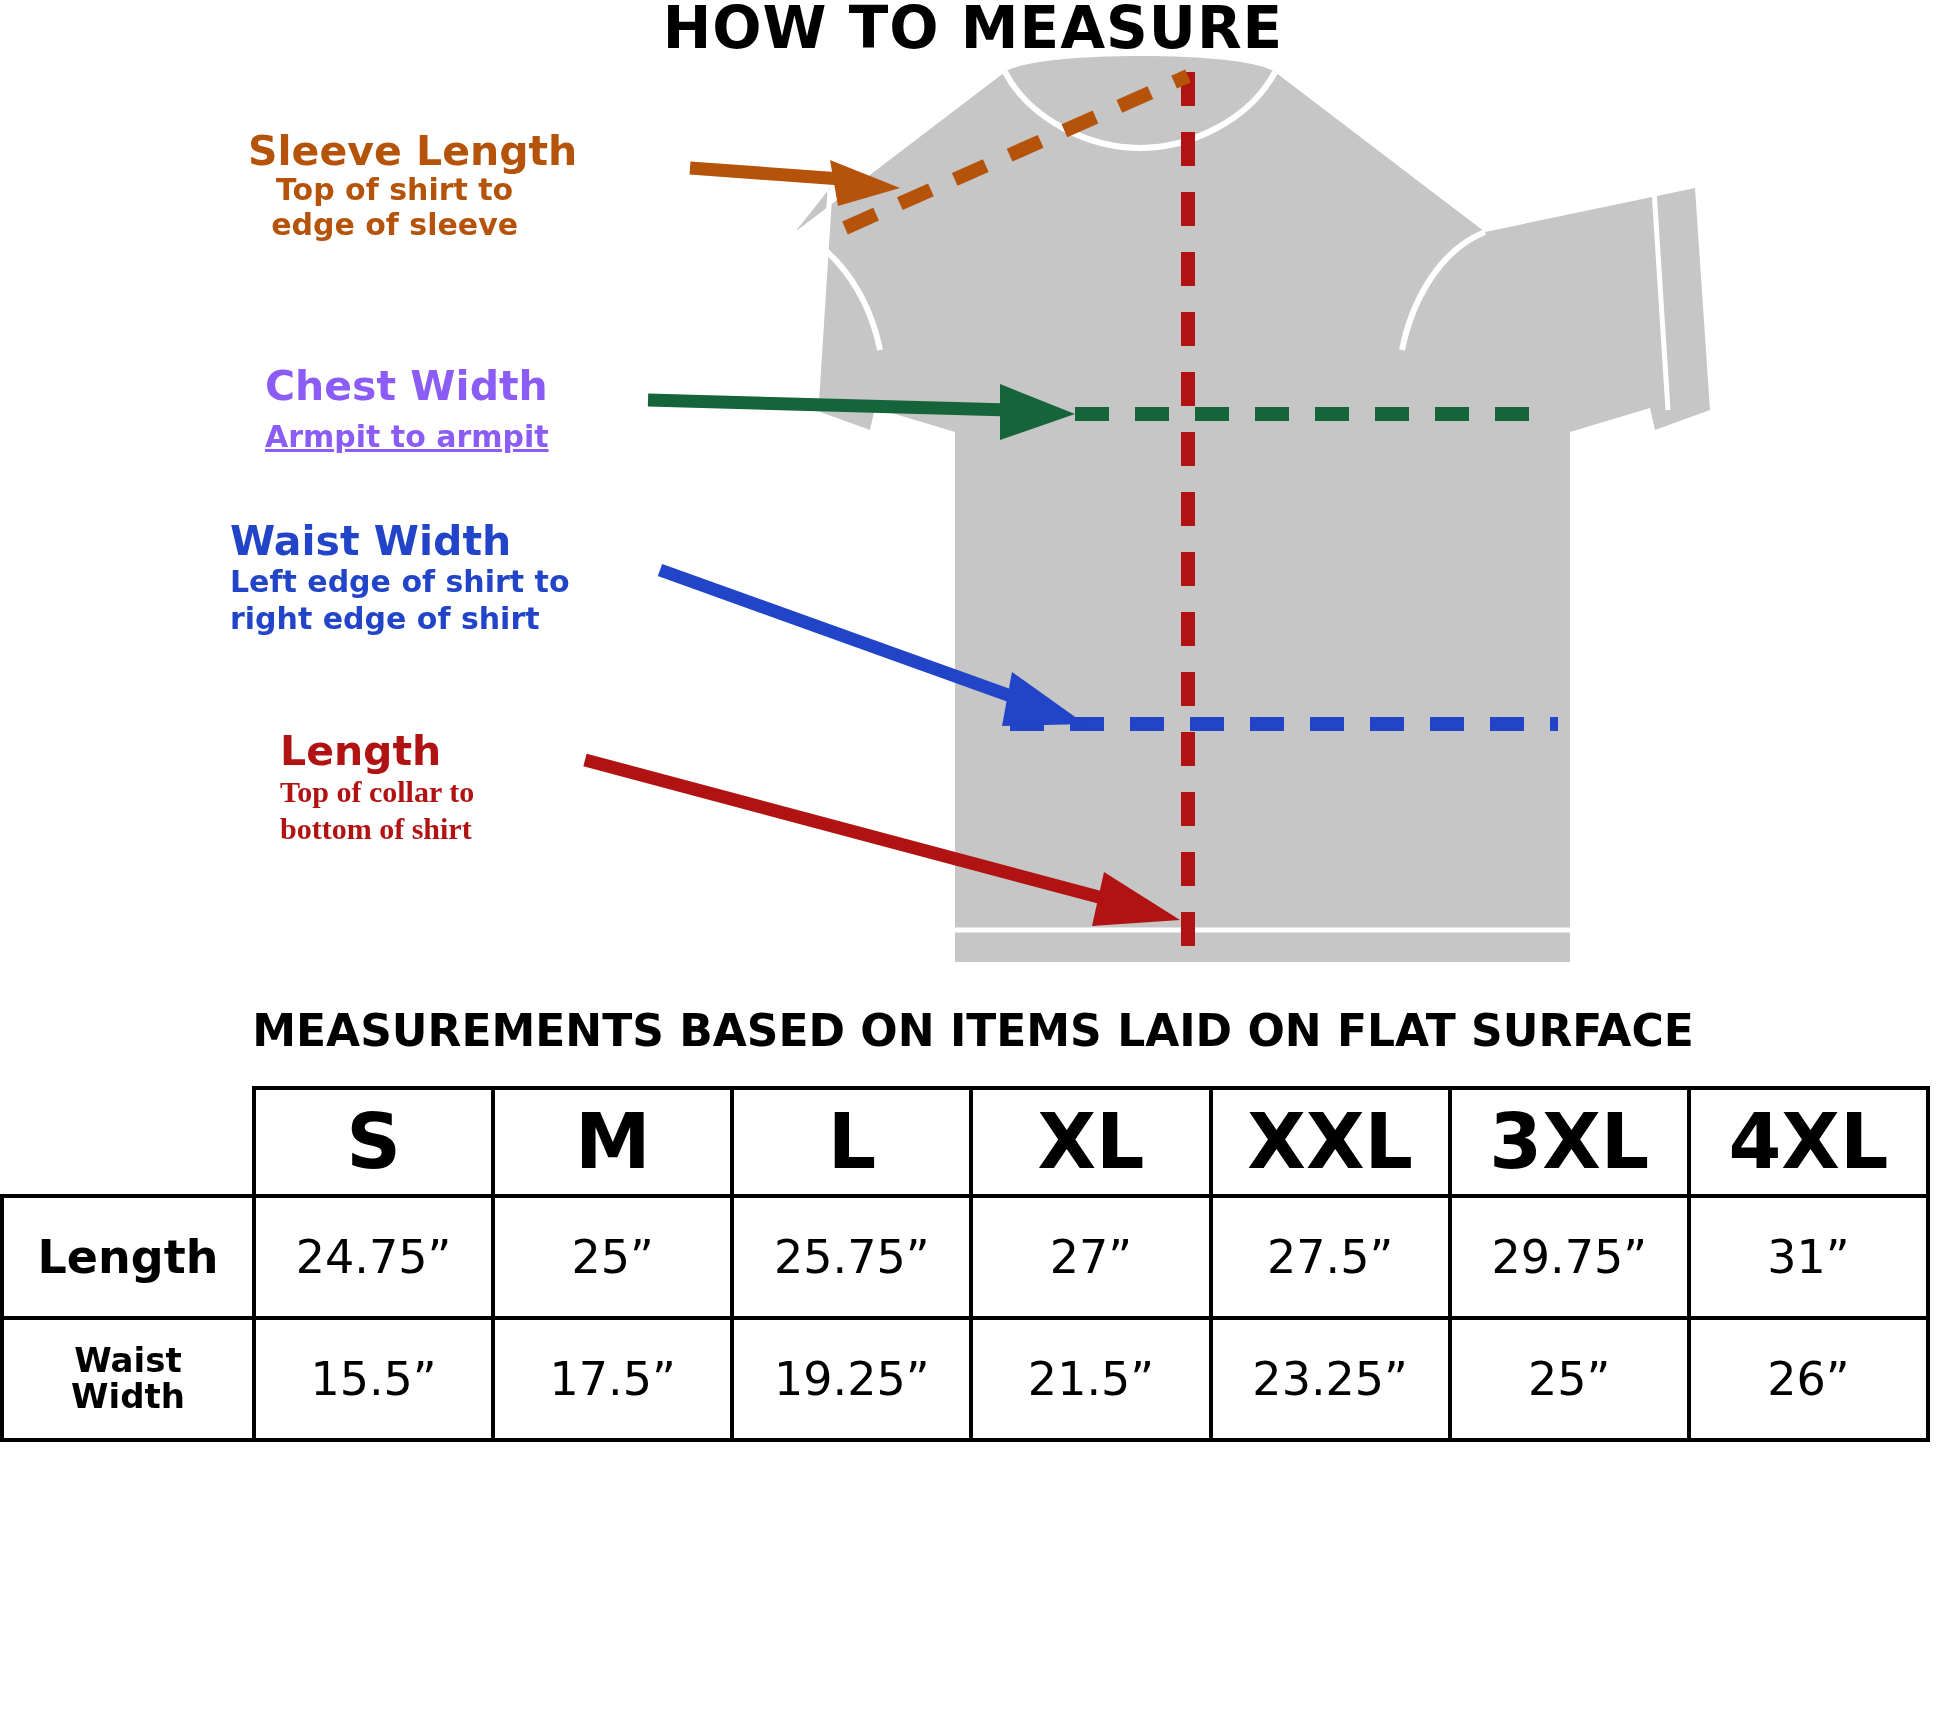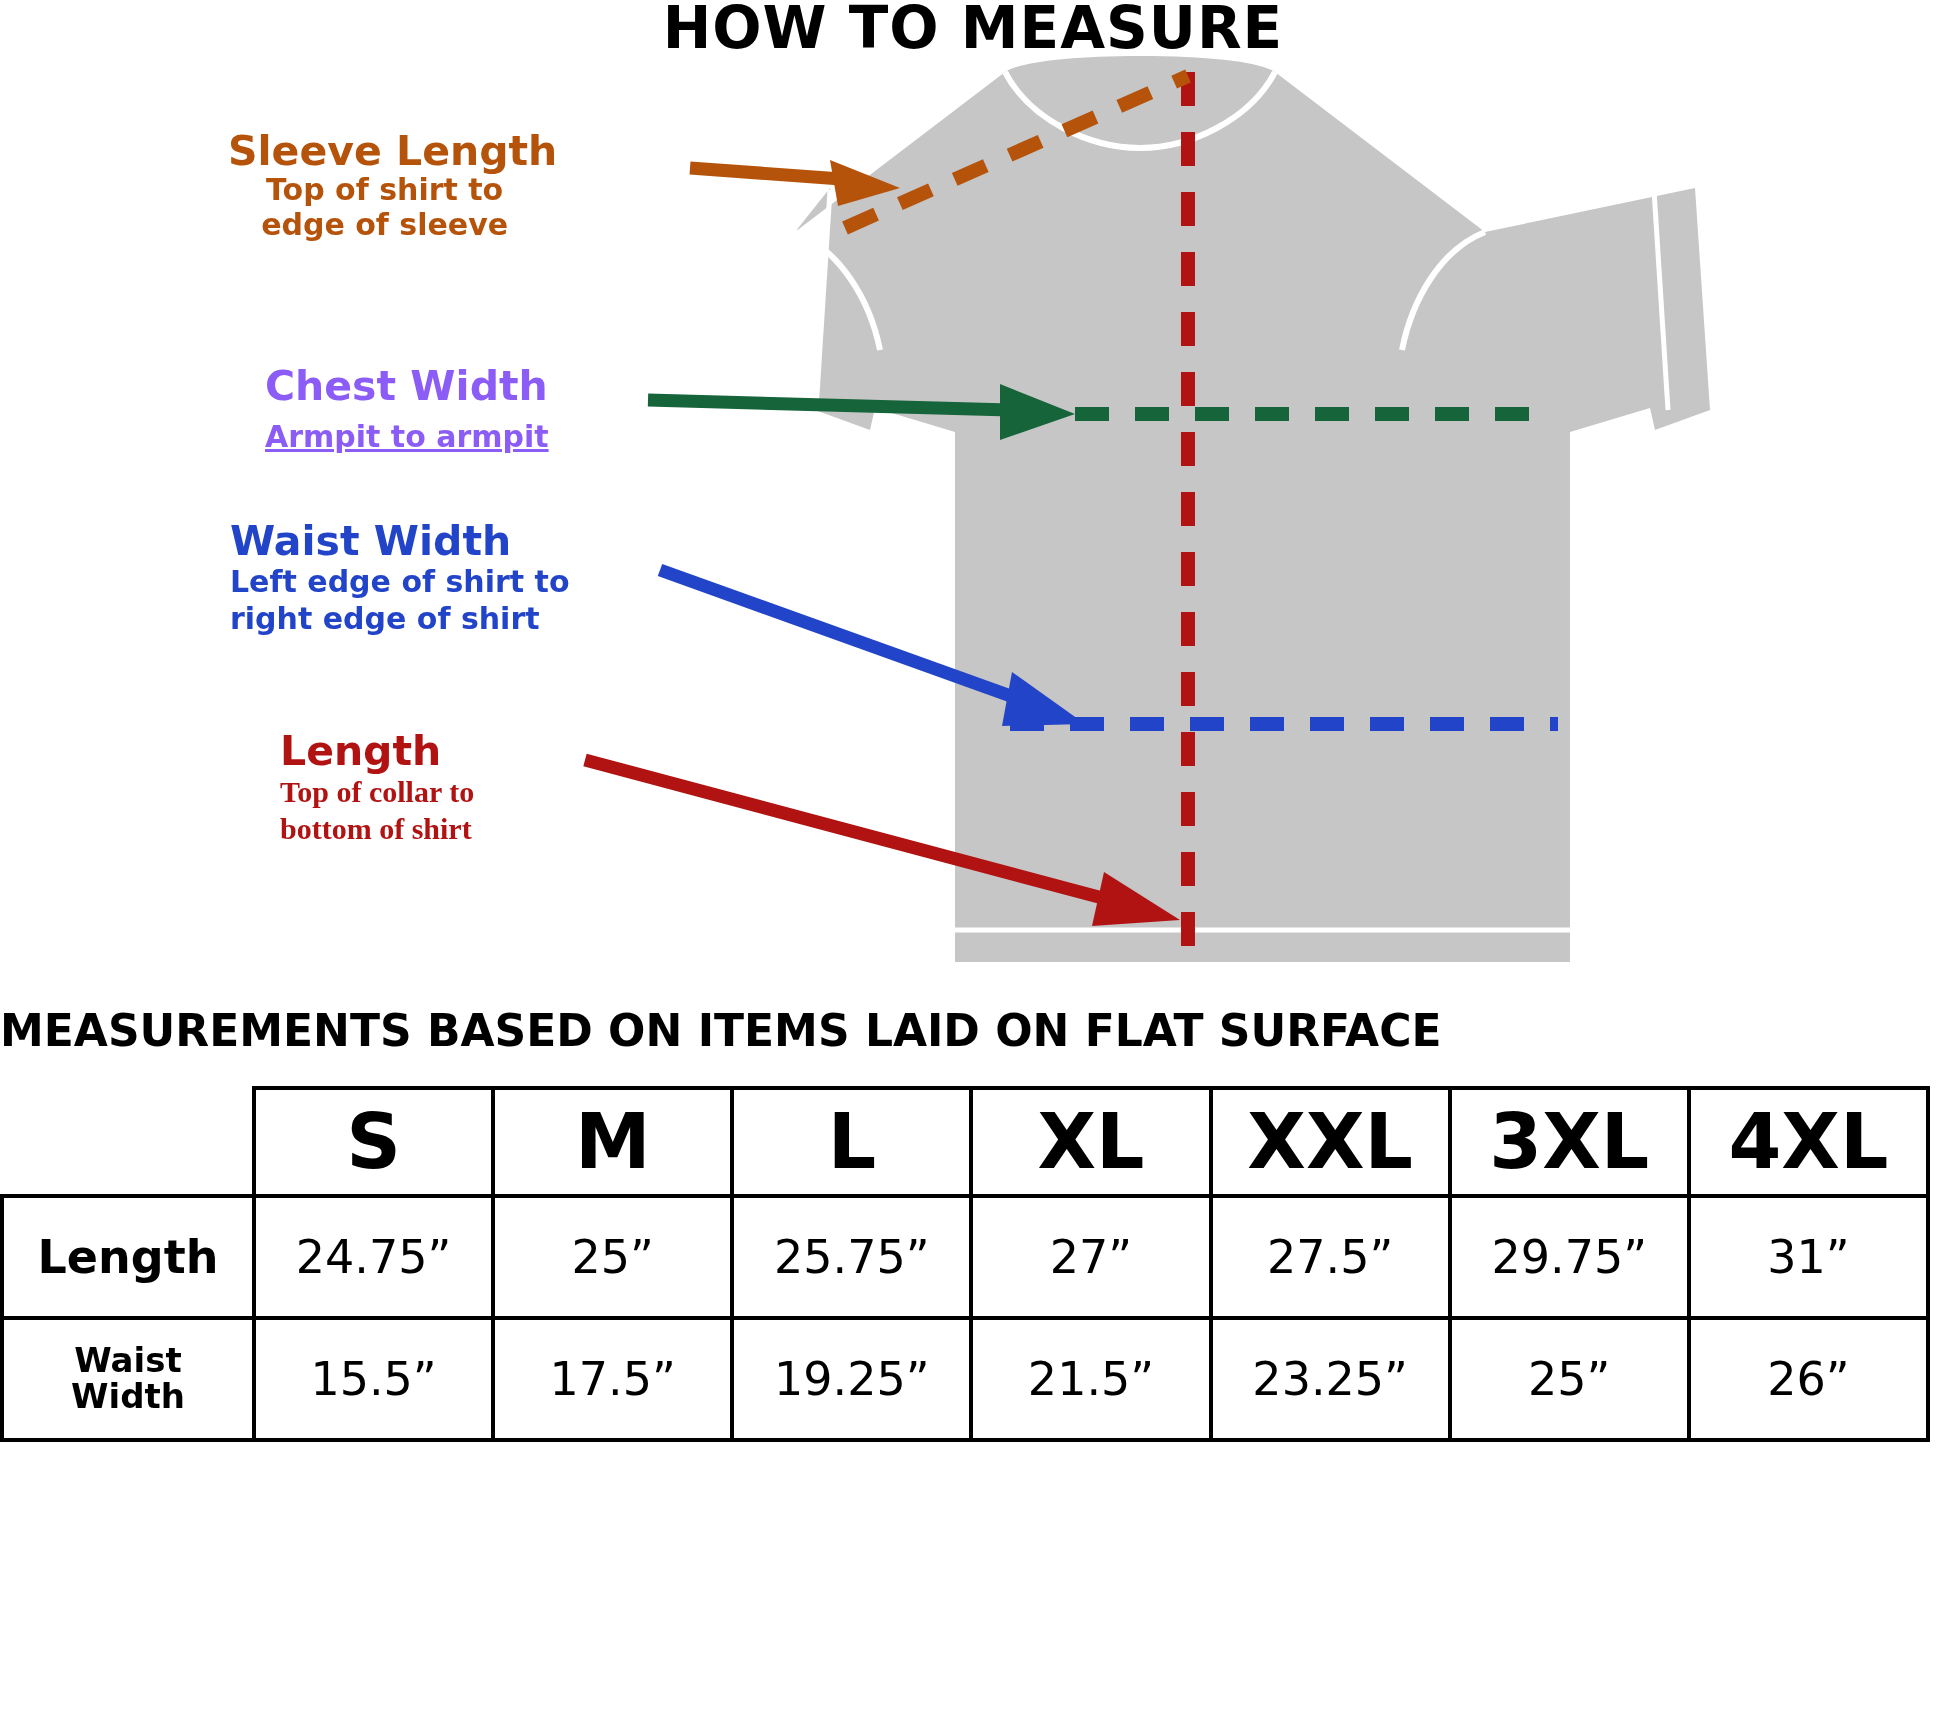--- a/index.html
+++ b/index.html
@@ -57,38 +57,39 @@
     font-weight: 700;
     line-height: 1.14;
   }
 
   .cl-sleeve { color: #b5530b; }
   .cl-chest  { color: #8b5cf6; }
   .cl-waist  { color: #2244c8; }
   .cl-length { color: #b11212; }
 
   #callout-sleeve { top: 130px; left: 228px; text-align: left; }
-  #callout-sleeve .c-title { text-align: left; }
+  #callout-sleeve .c-title { text-align: left; margin-left: 20px; }
   #callout-sleeve .c-sub { text-align: center; margin-left: -16px; }
 
   #callout-chest { top: 365px; left: 265px; text-align: left; }
   #callout-chest .c-sub { margin-top: 12px; text-decoration: underline; }
 
   #callout-waist { top: 520px; left: 230px; text-align: left; }
   #callout-waist .c-sub { margin-top: 2px; }
 
   #callout-length { top: 730px; left: 280px; text-align: left; }
   #callout-length .c-sub { margin-top: 2px; font-family: Liberation Serif, serif; }
 
   
   #sub-title {
     position: absolute;
     top: 1005px;
     left: 0;
     width: 1946px;
+    text-align: center;
     font-size: 44px;
     font-weight: 700;
     color: #000;
     letter-spacing: 0px;
   }
 
   
   #size-table {
     position: absolute;
     top: 1086px;

